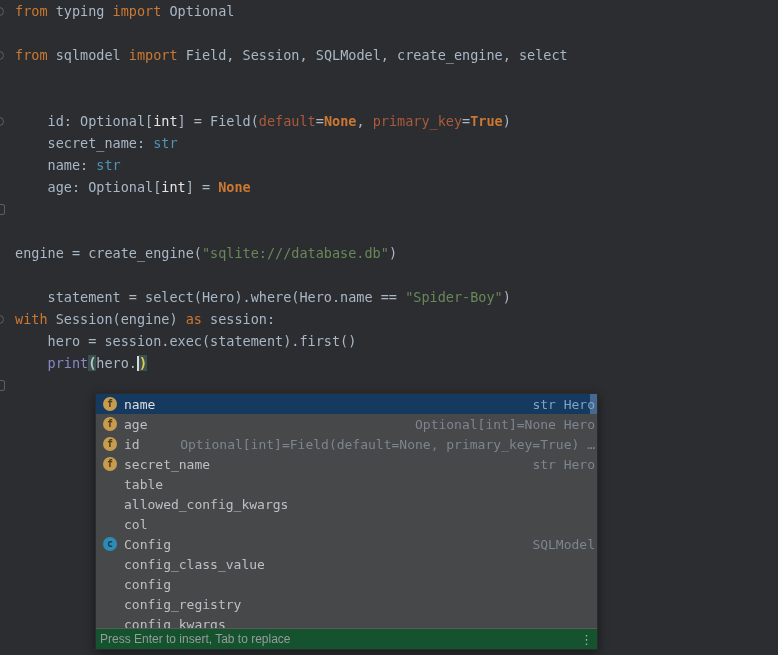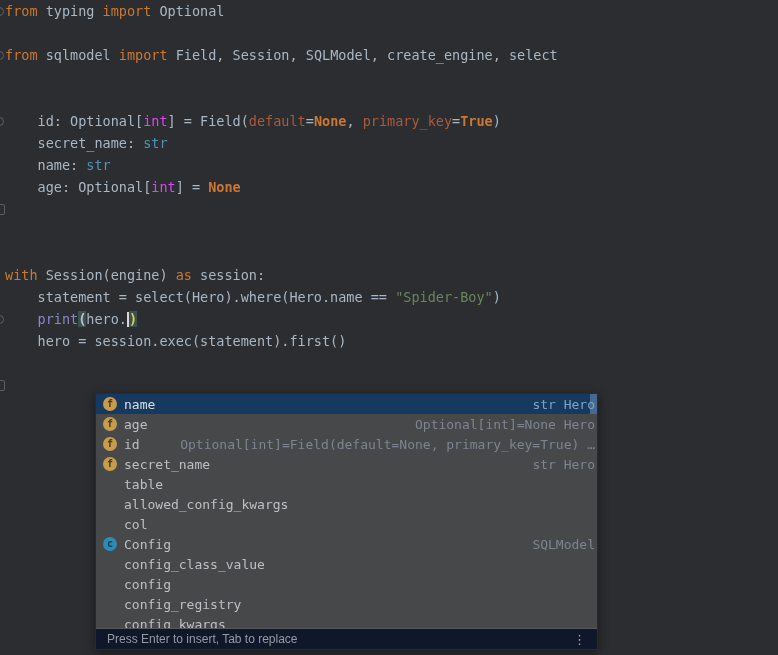--- a/index.html
+++ b/index.html
@@ -6,28 +6,28 @@
   body{
     width:778px;height:655px;overflow:hidden;position:relative;
     background:#2b2d30;
     font-family:"DejaVu Sans Mono","Liberation Mono",monospace;
   }
   
   .editor{position:absolute;inset:0;}
   .code{position:absolute;left:0;top:0;right:0;}
   .code-line{
     height:22px;line-height:22px;white-space:pre;
-    padding-left:5px;font-size:13.5px;color:#a9b7c6;
+    padding-left:15px;font-size:13.5px;color:#a9b7c6;
   }
   .tk-d   {color:#a9b7c6;}
   .tk-kw  {color:#cc7832;}
   .tk-kwb {color:#cc7832;font-weight:bold;}
   .tk-s   {color:#6a8759;}
   .tk-prm {color:#ab5a3d;}
-  .tk-tint{color:#d946ef;margin-top:20px;}
+  .tk-tint{color:#e5e5e5;margin-top:20px;}
   .tk-tstr{color:#4f94b5;}
   .tk-bi  {color:#8888c6;}
   .tk-bro {color:#b9c6cf;background:#3b514d;font-weight:bold;}
   .tk-brc {color:#e0ce54;background:#3b514d;font-weight:bold;}
   .tk-caret{display:inline-block;width:2px;height:15px;background:#d8d8d8;
     vertical-align:-3px;}
   
   .gut{position:absolute;box-sizing:border-box;border:1px solid #5c6063;background:transparent;}
   .gut-fold{width:9px;height:9px;border-radius:50%;left:-5px;}
   .gut-tag {width:8px;height:11px;border-radius:2px;left:-3px;}
@@ -53,22 +53,22 @@
   .row-icon.icon-class{background:#2d8bb5;color:#0c3c55;}
   .row-label{color:#bdc0c2;}
   .popup-row.selected .row-label{color:#dcdfe1;}
   .row-tail{margin-left:auto;padding-right:2px;color:#7d8590;}
   .popup-row.selected .row-tail{color:#7fa3c6;}
   .popup-scroll-thumb{
     position:absolute;right:0;top:0;width:7px;height:20px;
     background:rgba(130,165,205,.45);
   }
   .popup-footer{
-    height:20px;border-top:1px solid #57595b;background:#0f172a;
-    display:flex;align-items:center;padding:0 11px;
+    height:20px;border-top:1px solid #57595b;background:#14532d;
+    display:flex;align-items:center;padding:0 4px;
     font-family:"Liberation Sans","DejaVu Sans",sans-serif;
     font-size:12px;color:#989b9e;
   }
   .footer-menu{margin-left:auto;color:#a5a8ab;font-size:13px;cursor:pointer;}
 </style>
 </head>
 <body>
 
 <div class="editor">
   <div class="code" id="code-lines">
@@ -76,25 +76,26 @@
       <div class="code-line"></div>
       <div class="code-line"><span class="tk-kw">from</span><span class="tk-d"> sqlmodel </span><span class="tk-kw">import</span><span class="tk-d"> Field, Session, SQLModel, create_engine, select</span></div>
       <div class="code-line"></div>
       <div class="code-line"></div>
       <div class="code-line"><span class="tk-d">    id: Optional[</span><span class="tk-tint">int</span><span class="tk-d">] = Field(</span><span class="tk-prm">default</span><span class="tk-d">=</span><span class="tk-kwb">None</span><span class="tk-d">, </span><span class="tk-prm">primary_key</span><span class="tk-d">=</span><span class="tk-kwb">True</span><span class="tk-d">)</span></div>
       <div class="code-line"><span class="tk-d">    secret_name: </span><span class="tk-tstr">str</span></div>
       <div class="code-line"><span class="tk-d">    name: </span><span class="tk-tstr">str</span></div>
       <div class="code-line"><span class="tk-d">    age: Optional[</span><span class="tk-tint">int</span><span class="tk-d">] = </span><span class="tk-kwb">None</span></div>
       <div class="code-line"></div>
       <div class="code-line"></div>
+      <div class="code-line"><span class="tk-d">engine = create_engine(</span><span class="tk-s">"sqlite:///database.db"</span><span class="tk-d">)</span></div>
       <div class="code-line"></div>
+      <div class="code-line"><span class="tk-d">    statement = select(Hero).where(Hero.name == </span><span class="tk-s">"Spider-Boy"</span><span class="tk-d">)</span></div>
       <div class="code-line"><span class="tk-kw">with</span><span class="tk-d"> Session(engine) </span><span class="tk-kw">as</span><span class="tk-d"> session:</span></div>
-      <div class="code-line"><span class="tk-d">    statement = select(Hero).where(Hero.name == </span><span class="tk-s">"Spider-Boy"</span><span class="tk-d">)</span></div>
+      <div class="code-line"><span class="tk-d">    hero = session.exec(statement).first()</span></div>
       <div class="code-line"><span class="tk-d">    </span><span class="tk-bi">print</span><span class="tk-bro">(</span><span class="tk-d">hero.</span><span class="tk-caret"></span><span class="tk-brc">)</span></div>
-      <div class="code-line"><span class="tk-d">    hero = session.exec(statement).first()</span></div>
     </div>
 
   <div class="popup">
     <div class="popup-list" id="popup-list">
         <div class="popup-row selected"><span class="row-icon icon-field">f</span><span class="row-label">name</span><span class="row-tail">str Hero</span></div>
         <div class="popup-row"><span class="row-icon icon-field">f</span><span class="row-label">age</span><span class="row-tail">Optional[int]=None Hero</span></div>
         <div class="popup-row"><span class="row-icon icon-field">f</span><span class="row-label">id</span><span class="row-tail">Optional[int]=Field(default=None, primary_key=True) …</span></div>
         <div class="popup-row"><span class="row-icon icon-field">f</span><span class="row-label">secret_name</span><span class="row-tail">str Hero</span></div>
         <div class="popup-row"><span class="row-icon icon-none"></span><span class="row-label">table</span></div>
         <div class="popup-row"><span class="row-icon icon-none"></span><span class="row-label">allowed_config_kwargs</span></div>

